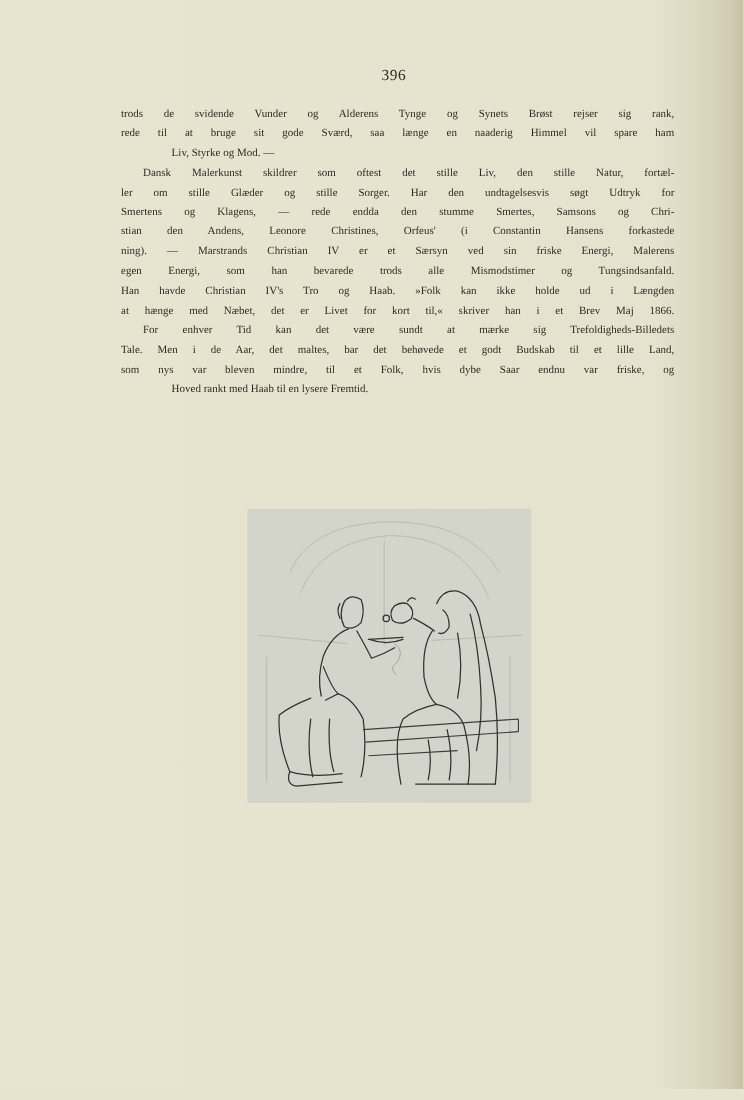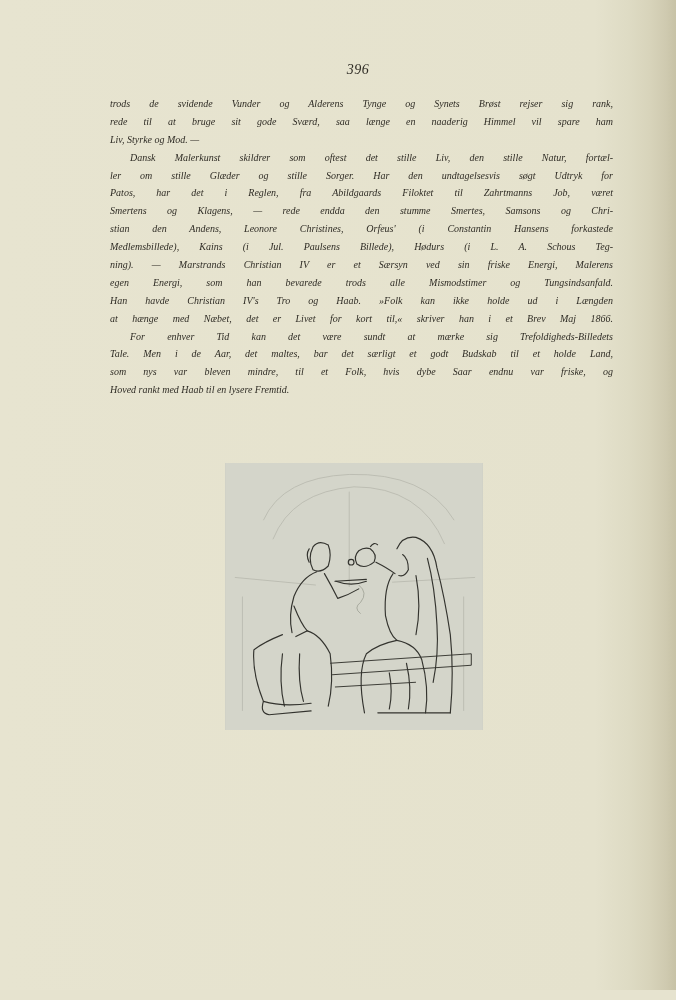--- a/index.html
+++ b/index.html
@@ -13,21 +13,20 @@
       overflow: hidden;
       background: #e6e3cf;
       font-family: "Liberation Serif", "DejaVu Serif", serif;
       color: #2e2b24;
     }
     .page {
       position: absolute;
       left: 0; top: 0;
       width: 676px; height: 990px;
       background: linear-gradient(to right, #e7e4d0 0%, #e5e2cd 88%, #dedbc4 93%, #d8d4bb 96%, #cfcab0 98.5%, #c7c2a6 100%);
-      font-style: italic;
     }
     .page-number {
       position: absolute;
       top: 62px;
       left: 0;
       width: 716px;
       text-align: center;
       font-size: 14px;
       letter-spacing: 0.5px;
       color: #2e2b24;
@@ -44,20 +43,21 @@
     .line {
       display: block;
       white-space: nowrap;
       text-align: justify;
       text-align-last: justify;
       height: 17.9px;
       overflow: visible;
     }
     .line.last {
       text-align-last: left;
+      margin-left: 46px;
     }
     .line.indent {
       padding-left: 20px;
     }
     .figure {
       position: absolute;
       left: 225px;
       top: 463px;
       width: 258px;
       height: 267px;
@@ -78,31 +78,29 @@
   <div class="page-number">396</div>
 
   <div class="body-text">
 
     <span class="line">trods de svidende Vunder og Alderens Tynge og Synets Brøst rejser sig rank,</span>
     <span class="line">rede til at bruge sit gode Sværd, saa længe en naaderig Himmel vil spare ham</span>
     <span class="line last">Liv, Styrke og Mod. —</span>
 
     <span class="line indent">Dansk Malerkunst skildrer som oftest det stille Liv, den stille Natur, fortæl-</span>
     <span class="line">ler om stille Glæder og stille Sorger. Har den undtagelsesvis søgt Udtryk for</span>
-    <span class="line">Patos, har det i Reglen, fra Abildgaards Filoktet til Zahrtmanns Job, været</span>
     <span class="line">Smertens og Klagens, — rede endda den stumme Smertes, Samsons og Chri-</span>
     <span class="line">stian den Andens, Leonore Christines, Orfeus' (i Constantin Hansens forkastede</span>
-    <span class="line">Medlemsbillede), Kains (i Jul. Paulsens Billede), Hødurs (i L. A. Schous Teg-</span>
     <span class="line">ning). — Marstrands Christian IV er et Særsyn ved sin friske Energi, Malerens</span>
     <span class="line">egen Energi, som han bevarede trods alle Mismodstimer og Tungsindsanfald.</span>
     <span class="line">Han havde Christian IV's Tro og Haab. »Folk kan ikke holde ud i Længden</span>
     <span class="line">at hænge med Næbet, det er Livet for kort til,« skriver han i et Brev Maj 1866.</span>
 
     <span class="line indent">For enhver Tid kan det være sundt at mærke sig Trefoldigheds-Billedets</span>
-    <span class="line">Tale. Men i de Aar, det maltes, bar det særligt et godt Budskab til et holde Land,</span>
+    <span class="line">Tale. Men i de Aar, det maltes, bar det behøvede et godt Budskab til et lille Land,</span>
     <span class="line">som nys var bleven mindre, til et Folk, hvis dybe Saar endnu var friske, og</span>
     <span class="line last">Hoved rankt med Haab til en lysere Fremtid.</span>
   </div>
 
   <div class="figure">
     <svg viewBox="0 0 270 280" xmlns="http://www.w3.org/2000/svg">
       <rect x="0" y="0" width="270" height="280" fill="#d4d5ca"></rect>
 
       <g fill="none" stroke="#a8aa9f" stroke-width="0.8" opacity="0.7">
         <path d="M40 60 Q60 15 130 12 Q210 10 240 60"></path>

